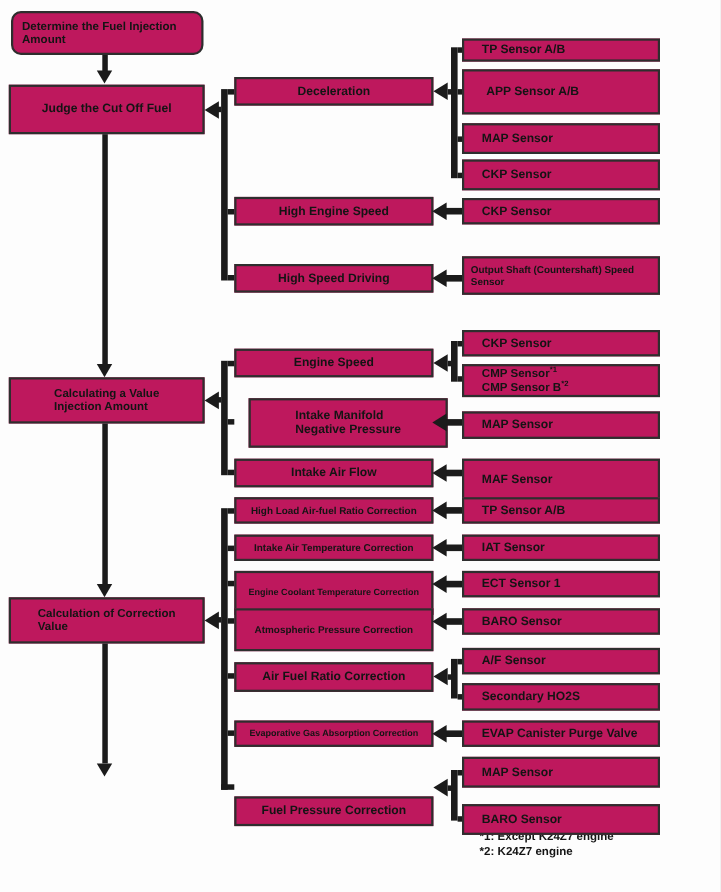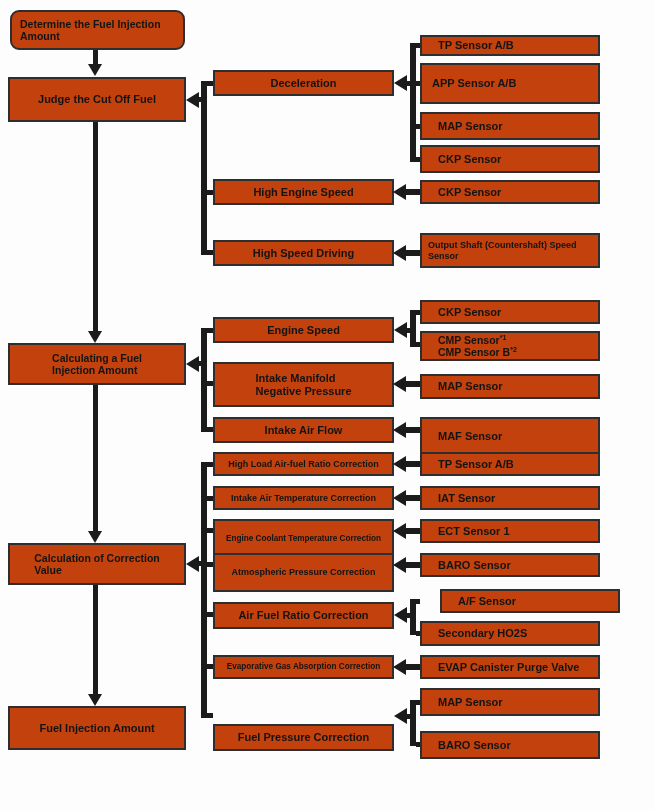--- a/index.html
+++ b/index.html
@@ -5,21 +5,21 @@
   html,body{margin:0;padding:0;background:#e8e8e8;}
   #canvas{
     position:relative;
     width:655px;height:811px;
     background:#fdfdfd;
     font-family:"Liberation Sans",sans-serif;
     overflow:hidden;
   }
   .box{
     position:absolute;
-    background:#c2410c;
+    background:#be185d;
     border:2px solid #2e2e2e;
     box-sizing:border-box;
     display:flex;
     align-items:center;
     justify-content:center;
     font-weight:bold;
     font-size:11px;
     color:#141414;
   }
   .box.round{border-radius:9px;}
@@ -35,69 +35,68 @@
   .td{position:absolute;width:0;height:0;
       border-left:7px solid transparent;
       border-right:7px solid transparent;
       border-top:12px solid #1b1b1b;}
   #footnotes{position:absolute;font-weight:bold;font-size:10.5px;color:#141414;line-height:13px;}
 </style>
 </head>
 <body>
 
 <div id="canvas">
+  <div id="footnotes" style="left: 436px; top: 755px;">
+      <div>*1: Except K24Z7 engine</div>
+      <div>*2: K24Z7 engine</div>
+    </div>
 <div class="box round al" style="left: 10px; top: 10px; width: 175px; height: 40px; font-size: 10.5px;">
       <div class="lbl" style="padding-left: 8px;">
         <div>Determine the Fuel Injection</div>
         <div>Amount</div>
       </div>
     </div>
     <div class="box" style="left: 8px; top: 77px; width: 178px; height: 45px; font-size: 11px;">
       <div class="lbl">
         <div>Judge the Cut Off Fuel</div>
       </div>
     </div>
     <div class="box" style="left: 8px; top: 343px; width: 178px; height: 42px; font-size: 10.5px;">
       <div class="lbl">
-        <div>Calculating a Fuel</div>
+        <div>Calculating a Value</div>
         <div>Injection Amount</div>
       </div>
     </div>
     <div class="box" style="left: 8px; top: 543px; width: 178px; height: 42px; font-size: 10.5px;">
       <div class="lbl">
         <div>Calculation of Correction</div>
         <div>Value</div>
       </div>
     </div>
-    <div class="box" style="left: 8px; top: 706px; width: 178px; height: 44px; font-size: 11px;">
-      <div class="lbl">
-        <div>Fuel Injection Amount</div>
-      </div>
-    </div>
     <div class="box" style="left: 213px; top: 70px; width: 181px; height: 26px; font-size: 11px;">
       <div class="lbl">
         <div>Deceleration</div>
       </div>
     </div>
     <div class="box" style="left: 213px; top: 179px; width: 181px; height: 26px; font-size: 11px;">
       <div class="lbl">
         <div>High Engine Speed</div>
       </div>
     </div>
     <div class="box" style="left: 213px; top: 240px; width: 181px; height: 26px; font-size: 11px;">
       <div class="lbl">
         <div>High Speed Driving</div>
       </div>
     </div>
     <div class="box" style="left: 213px; top: 317px; width: 181px; height: 26px; font-size: 11px;">
       <div class="lbl">
         <div>Engine Speed</div>
       </div>
     </div>
-    <div class="box" style="left: 213px; top: 362px; width: 181px; height: 45px; font-size: 11px;">
+    <div class="box" style="left: 226px; top: 362px; width: 181px; height: 45px; font-size: 11px;">
       <div class="lbl">
         <div>Intake Manifold</div>
         <div>Negative Pressure</div>
       </div>
     </div>
     <div class="box" style="left: 213px; top: 417px; width: 181px; height: 26px; font-size: 11px;">
       <div class="lbl">
         <div>Intake Air Flow</div>
       </div>
     </div>
@@ -135,21 +134,21 @@
       <div class="lbl">
         <div>Fuel Pressure Correction</div>
       </div>
     </div>
     <div class="box al" style="left: 420px; top: 35px; width: 180px; height: 21px; font-size: 11px;">
       <div class="lbl" style="padding-left: 16px;">
         <div>TP Sensor A/B</div>
       </div>
     </div>
     <div class="box al" style="left: 420px; top: 63px; width: 180px; height: 41px; font-size: 11px;">
-      <div class="lbl" style="padding-left: 10px;">
+      <div class="lbl" style="padding-left: 20px;">
         <div>APP Sensor A/B</div>
       </div>
     </div>
     <div class="box al" style="left: 420px; top: 112px; width: 180px; height: 28px; font-size: 11px;">
       <div class="lbl" style="padding-left: 16px;">
         <div>MAP Sensor</div>
       </div>
     </div>
     <div class="box al" style="left: 420px; top: 145px; width: 180px; height: 28px; font-size: 11px;">
       <div class="lbl" style="padding-left: 16px;">
@@ -201,21 +200,21 @@
     <div class="box al" style="left: 420px; top: 519px; width: 180px; height: 24px; font-size: 11px;">
       <div class="lbl" style="padding-left: 16px;">
         <div>ECT Sensor 1</div>
       </div>
     </div>
     <div class="box al" style="left: 420px; top: 553px; width: 180px; height: 24px; font-size: 11px;">
       <div class="lbl" style="padding-left: 16px;">
         <div>BARO Sensor</div>
       </div>
     </div>
-    <div class="box al" style="left: 420px; top: 589px; width: 180px; height: 24px; font-size: 11px; margin-left: 20px;">
+    <div class="box al" style="left: 420px; top: 589px; width: 180px; height: 24px; font-size: 11px;">
       <div class="lbl" style="padding-left: 16px;">
         <div>A/F Sensor</div>
       </div>
     </div>
     <div class="box al" style="left: 420px; top: 621px; width: 180px; height: 25px; font-size: 11px;">
       <div class="lbl" style="padding-left: 16px;">
         <div>Secondary HO2S</div>
       </div>
     </div>
     <div class="box al" style="left: 420px; top: 655px; width: 180px; height: 24px; font-size: 11px;">

